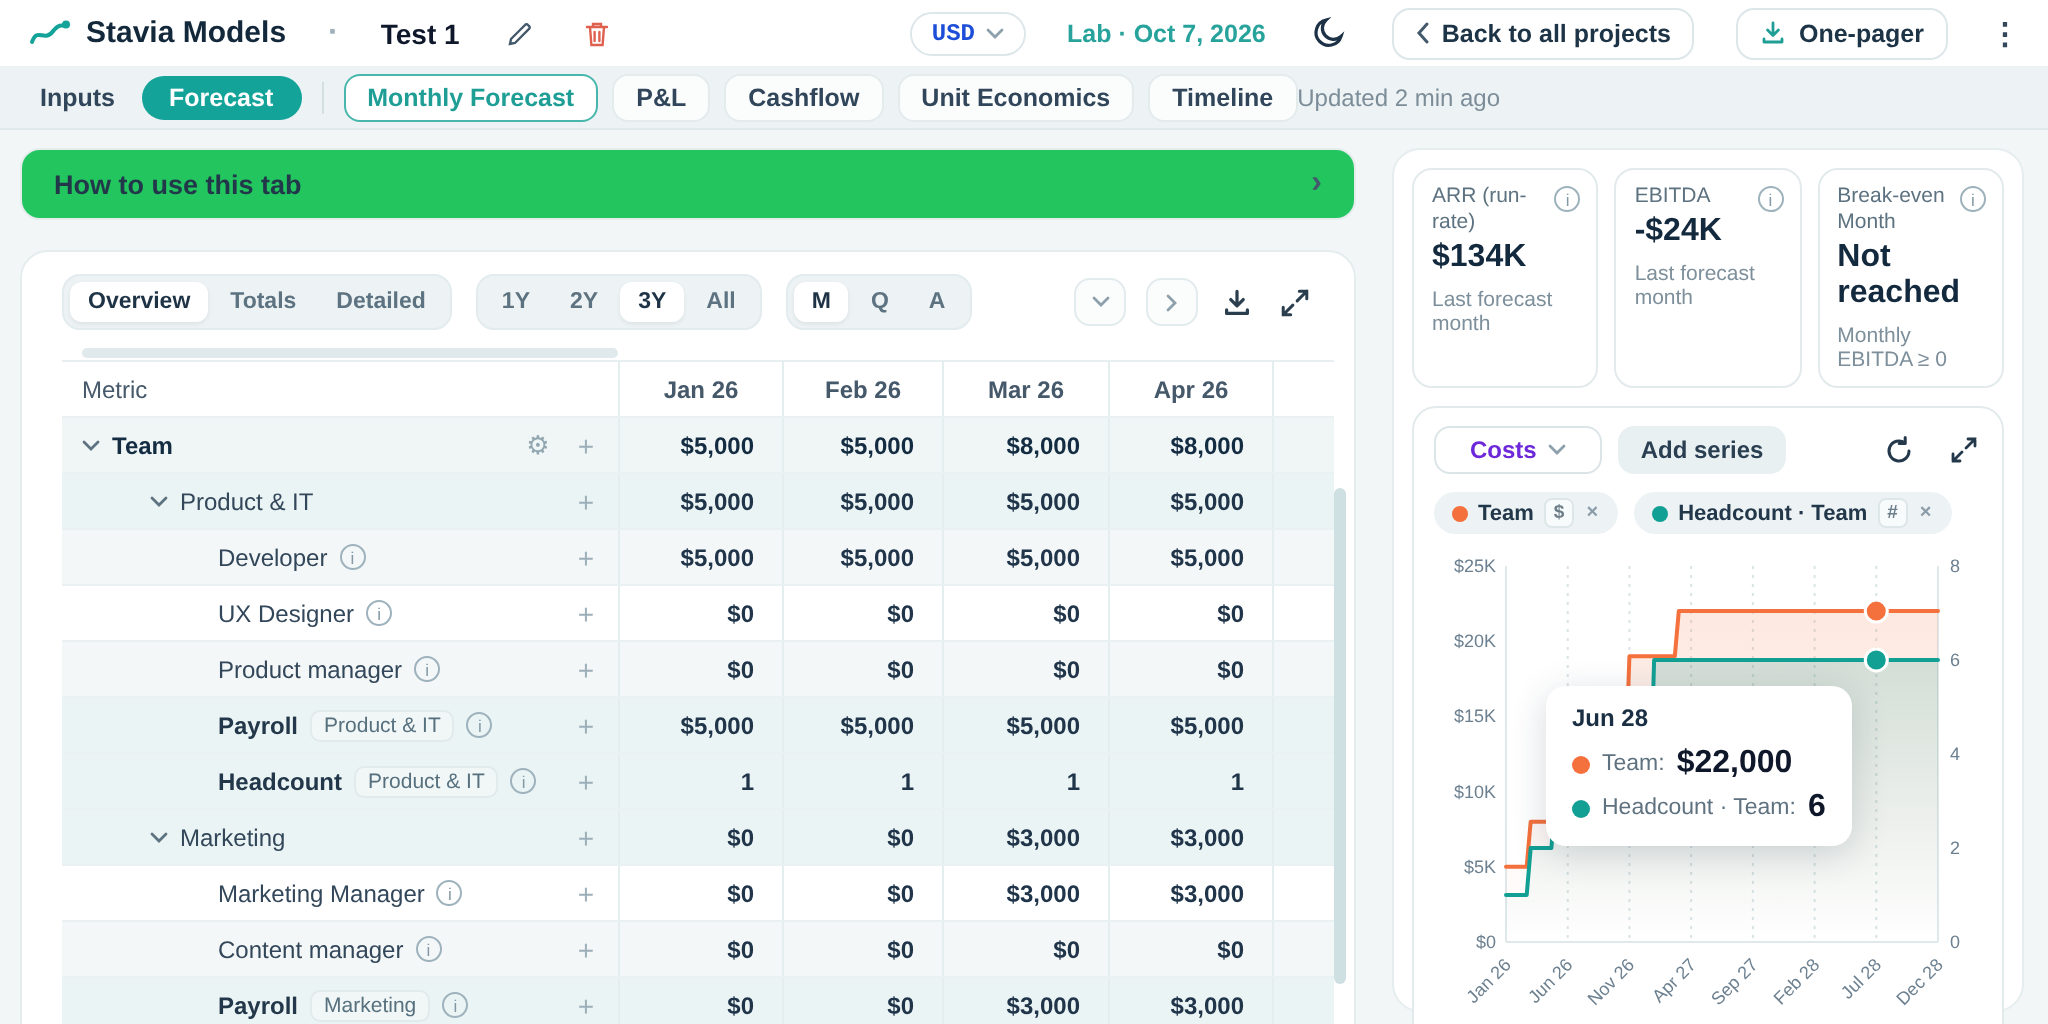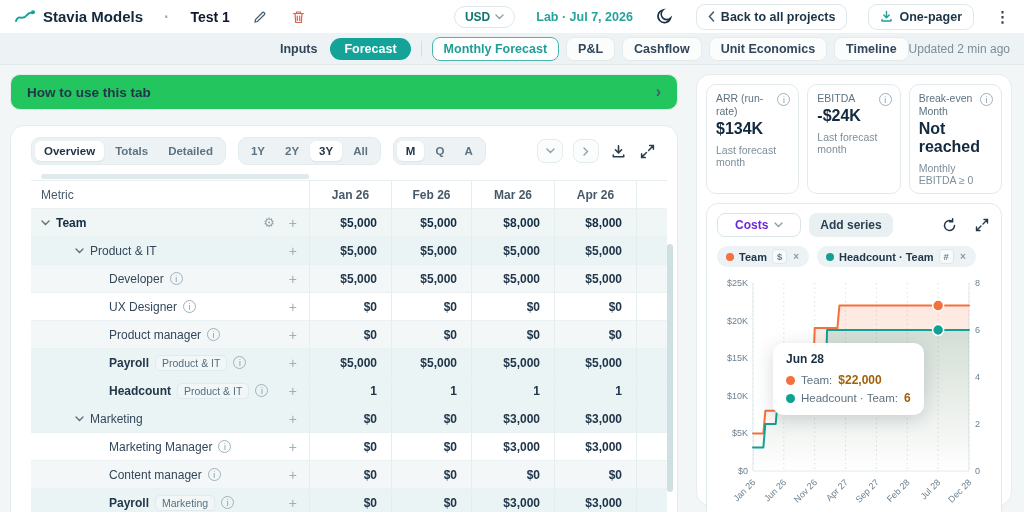--- a/index.html
+++ b/index.html
@@ -6,27 +6,27 @@
   html,body { width:1024px; height:512px; overflow:hidden; }
   body { font-family:"Liberation Sans", sans-serif; background:#f2f6f7; color:#1d3244; }
 
   
   .topbar { height:33px; background:#fff; display:flex; align-items:center; justify-content:space-between; padding:0 14px; }
   .tb-left, .tb-right { display:flex; align-items:center; gap:21px; }
   .brand { display:flex; align-items:center; gap:7px; font-size:15px; font-weight:700; color:#13283b; }
   .dot-sep { color:#9fb0ba; font-weight:700; }
   .proj-name { font-size:14px; font-weight:700; color:#0f172a; }
   .icon-btn { background:none; border:none; cursor:pointer; display:inline-flex; align-items:center; padding:2px; }
-  .usd-pill { display:flex; align-items:center; gap:5px; border:1px solid #dde7ea; border-radius:999px; background:#fff; padding:3px 10px; font-size:12px; font-weight:700; color:#0f766e; cursor:pointer; }
+  .usd-pill { display:flex; align-items:center; gap:5px; border:1px solid #dde7ea; border-radius:999px; background:#fff; padding:3px 10px; font-size:12px; font-weight:700; color:#1d4ed8; cursor:pointer;font-family:Liberation Mono, monospace; }
   .lab-date { font-size:12.5px; font-weight:600; color:#27a39c; }
   .btn-outline { display:flex; align-items:center; gap:6px; border:1px solid #dde7ea; border-radius:9px; background:#fff; padding:5px 11px; font-size:12.5px; font-weight:700; color:#1d3346; cursor:pointer; }
   .kebab { font-size:15px; font-weight:700; color:#33475a; letter-spacing:0; cursor:pointer; }
 
   
-  .tabbar { height:32px; background:#edf3f4; border-bottom:1px solid #e0e9eb; display:flex; align-items:center; justify-content:flex-end; padding:0 14px; }
+  .tabbar { height:32px; background:#edf3f4; border-bottom:1px solid #e0e9eb; display:flex; align-items:center; justify-content:flex-start; padding:0 14px; }
   .tabs { display:flex; align-items:center; gap:7px; }
   .tab { font-size:12.5px; font-weight:600; color:#31465a; cursor:pointer; padding:4px 11px; border-radius:8px; }
   .tab.plain { padding:4px 6px; }
   .tab.active { background:#14a399; color:#fff; border-radius:999px; padding:4px 14px; }
   .tab.outlined { background:#fff; border:1px solid #49b6ae; color:#1f9e96; }
   .tab.pill { background:#fbfdfd; border:1px solid #e3ebed; }
   .tab-divider { width:1px; height:16px; background:#d4dfe2; margin:0 3px; }
   .updated { font-size:12px; color:#7c8d99; }
 
   
@@ -84,21 +84,21 @@
   .chart-icons { margin-left:auto; display:flex; gap:14px; align-items:center; }
   .chips { display:flex; gap:8px; margin-top:9px; }
   .chip { display:flex; align-items:center; gap:5px; background:#edf2f4; border-radius:999px; padding:3px 9px; font-size:11px; font-weight:600; color:#22374a; cursor:pointer; }
   .chip-dot { width:8px; height:8px; border-radius:50%; flex:none; }
   .chip-badge { background:#f8fbfb; border:1px solid #dde7e9; border-radius:4px; font-size:9.5px; color:#6b7e8a; padding:0 4px; line-height:13px; }
   .chip-x { color:#8a9ca8; font-size:10px; padding:0 1px; }
   .chart-box { position:relative; margin-top:4px; }
   .tooltip { position:absolute; left:56px; top:72px; background:#fff; border-radius:10px; box-shadow:0 4px 18px rgba(25,50,70,.18); padding:9px 13px 10px; z-index:5; }
   .tt-title { font-size:12px; font-weight:800; color:#1a2f43; margin-bottom:7px; }
   .tt-row { display:flex; align-items:center; gap:6px; font-size:11.5px; color:#5e7280; margin-top:4px; }
-  .tt-row b { color:#a16207; font-size:12px; }
+  .tt-row b { color:#0f172a; font-size:16px; }
   .tt-dot { width:9px; height:9px; border-radius:50%; flex:none; }
   svg text { font-family:"Liberation Sans", sans-serif; }
 </style>
 </head>
 <body>
 
 <header class="topbar">
   <div class="tb-left">
     <span class="brand">
       <svg width="22" height="16" viewBox="0 0 22 16">
@@ -120,21 +120,21 @@
       </svg>
     </button>
   </div>
   <div class="tb-right">
     <button class="usd-pill">
       <span>USD</span>
       <svg width="9" height="6" viewBox="0 0 9 6">
           <path d="M1 1 L4.5 4.5 L8 1" fill="none" stroke="#8da0ab" stroke-width="1.4" stroke-linecap="round"></path>
         </svg>
     </button>
-    <span class="lab-date">Lab · Jul 7, 2026</span>
+    <span class="lab-date">Lab · Oct 7, 2026</span>
     <button class="icon-btn">
       <svg width="17" height="17" viewBox="0 0 17 17">
         <path d="M14.5 10.2 A6.4 6.4 0 1 1 7 2 A5.1 5.1 0 0 0 14.5 10.2 Z" fill="none" stroke="#1d3247" stroke-width="1.6"></path>
       </svg>
     </button>
     <button class="btn-outline">
       <svg width="7" height="11" viewBox="0 0 7 11">
           <path d="M5.5 1 L1.5 5.5 L5.5 10" fill="none" stroke="#44596b" stroke-width="1.5" stroke-linecap="round"></path>
         </svg>
       <span>Back to all projects</span>

